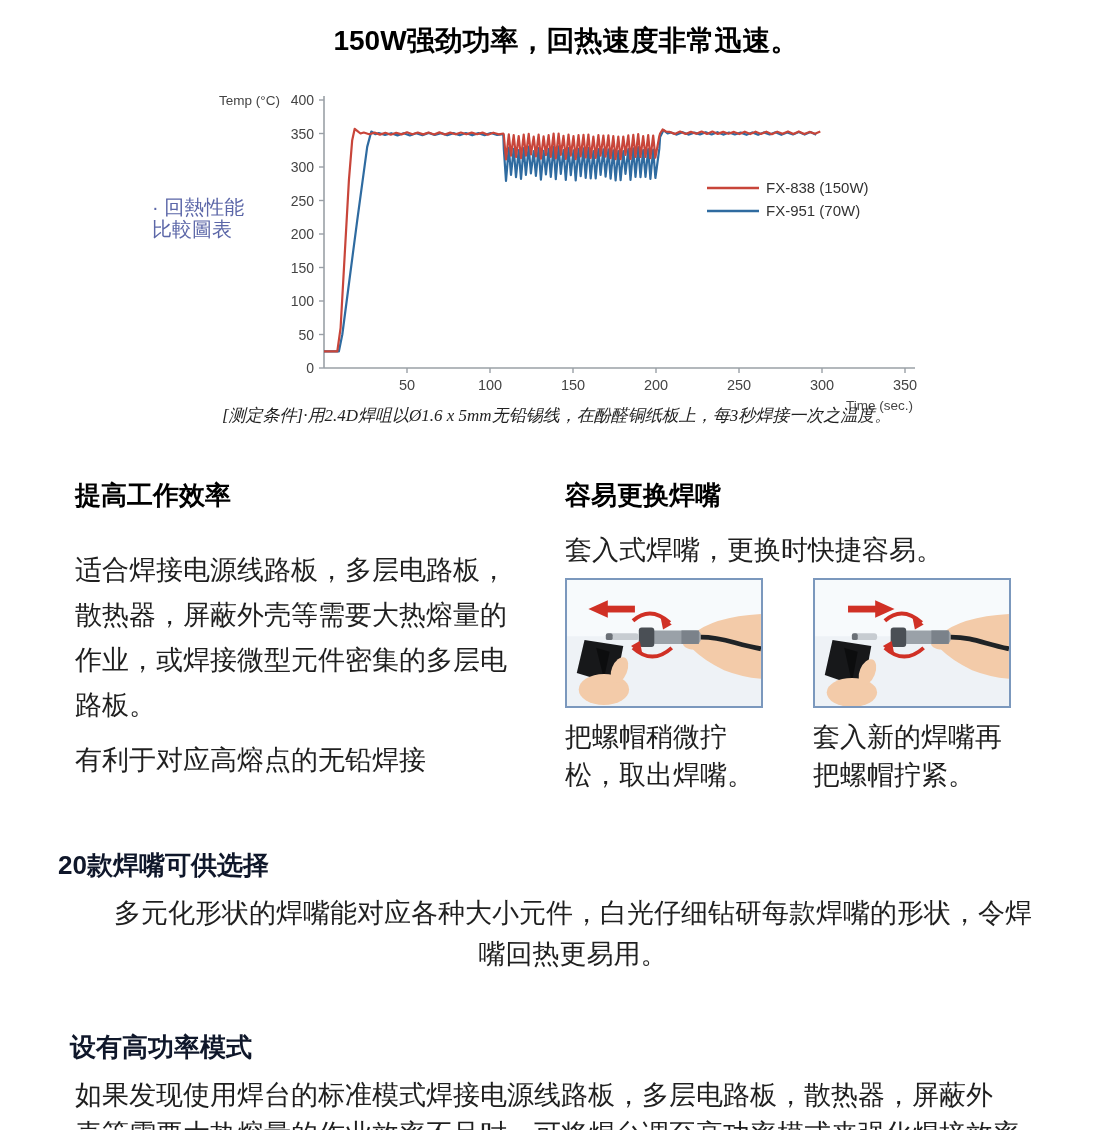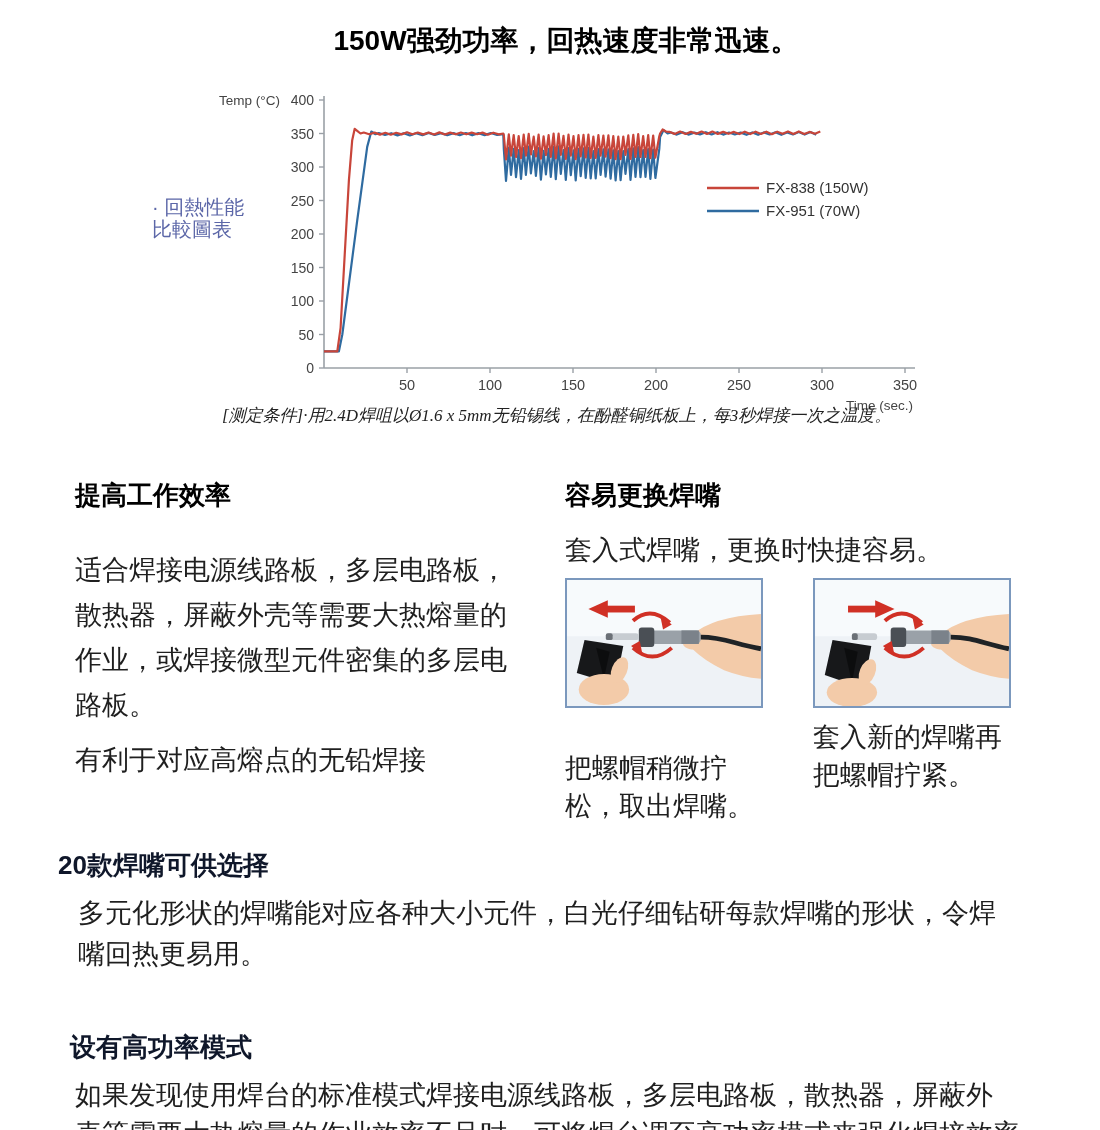--- a/index.html
+++ b/index.html
@@ -30,25 +30,25 @@
   .col-right-h{left:565px;top:478px;}
   .col-right-p{left:565px;top:528px;width:500px;}
   .figure{
     top:578px;width:198px;height:130px;background:#f0f4f7;
     border:2px solid #7b98bd;box-sizing:border-box;
   }
   .figure svg{display:block;width:100%;height:100%;}
   .fig-1{left:565px;}
   .fig-2{left:813px;}
   .caption{top:718px;font-size:27px;line-height:38px;color:#1f1f1f;white-space:pre-line;}
-  .cap-1{left:565px;width:230px;margin-top:31px;}
+  .cap-1{left:565px;width:230px;}
   .cap-2{left:813px;width:250px;}
   .sec-h{left:58px;font-size:26px;font-weight:bold;color:#0f172a;}
   .sec20-h{top:848px;}
-  .sec20-p{left:78px;top:893px;width:990px;font-size:27px;line-height:41px;}
+  .sec20-p{left:78px;top:893px;width:990px;font-size:27px;line-height:41px;text-align:center;}
   .sechp-h{top:1030px;margin-left:12px;}
   .sechp-p{left:75px;top:1076px;width:1010px;font-size:27px;line-height:39px;}
 </style>
 </head>
 <body>
 
 <div>
 
   <div class="abs page-title">150W强劲功率，回热速度非常迅速。</div>
 

